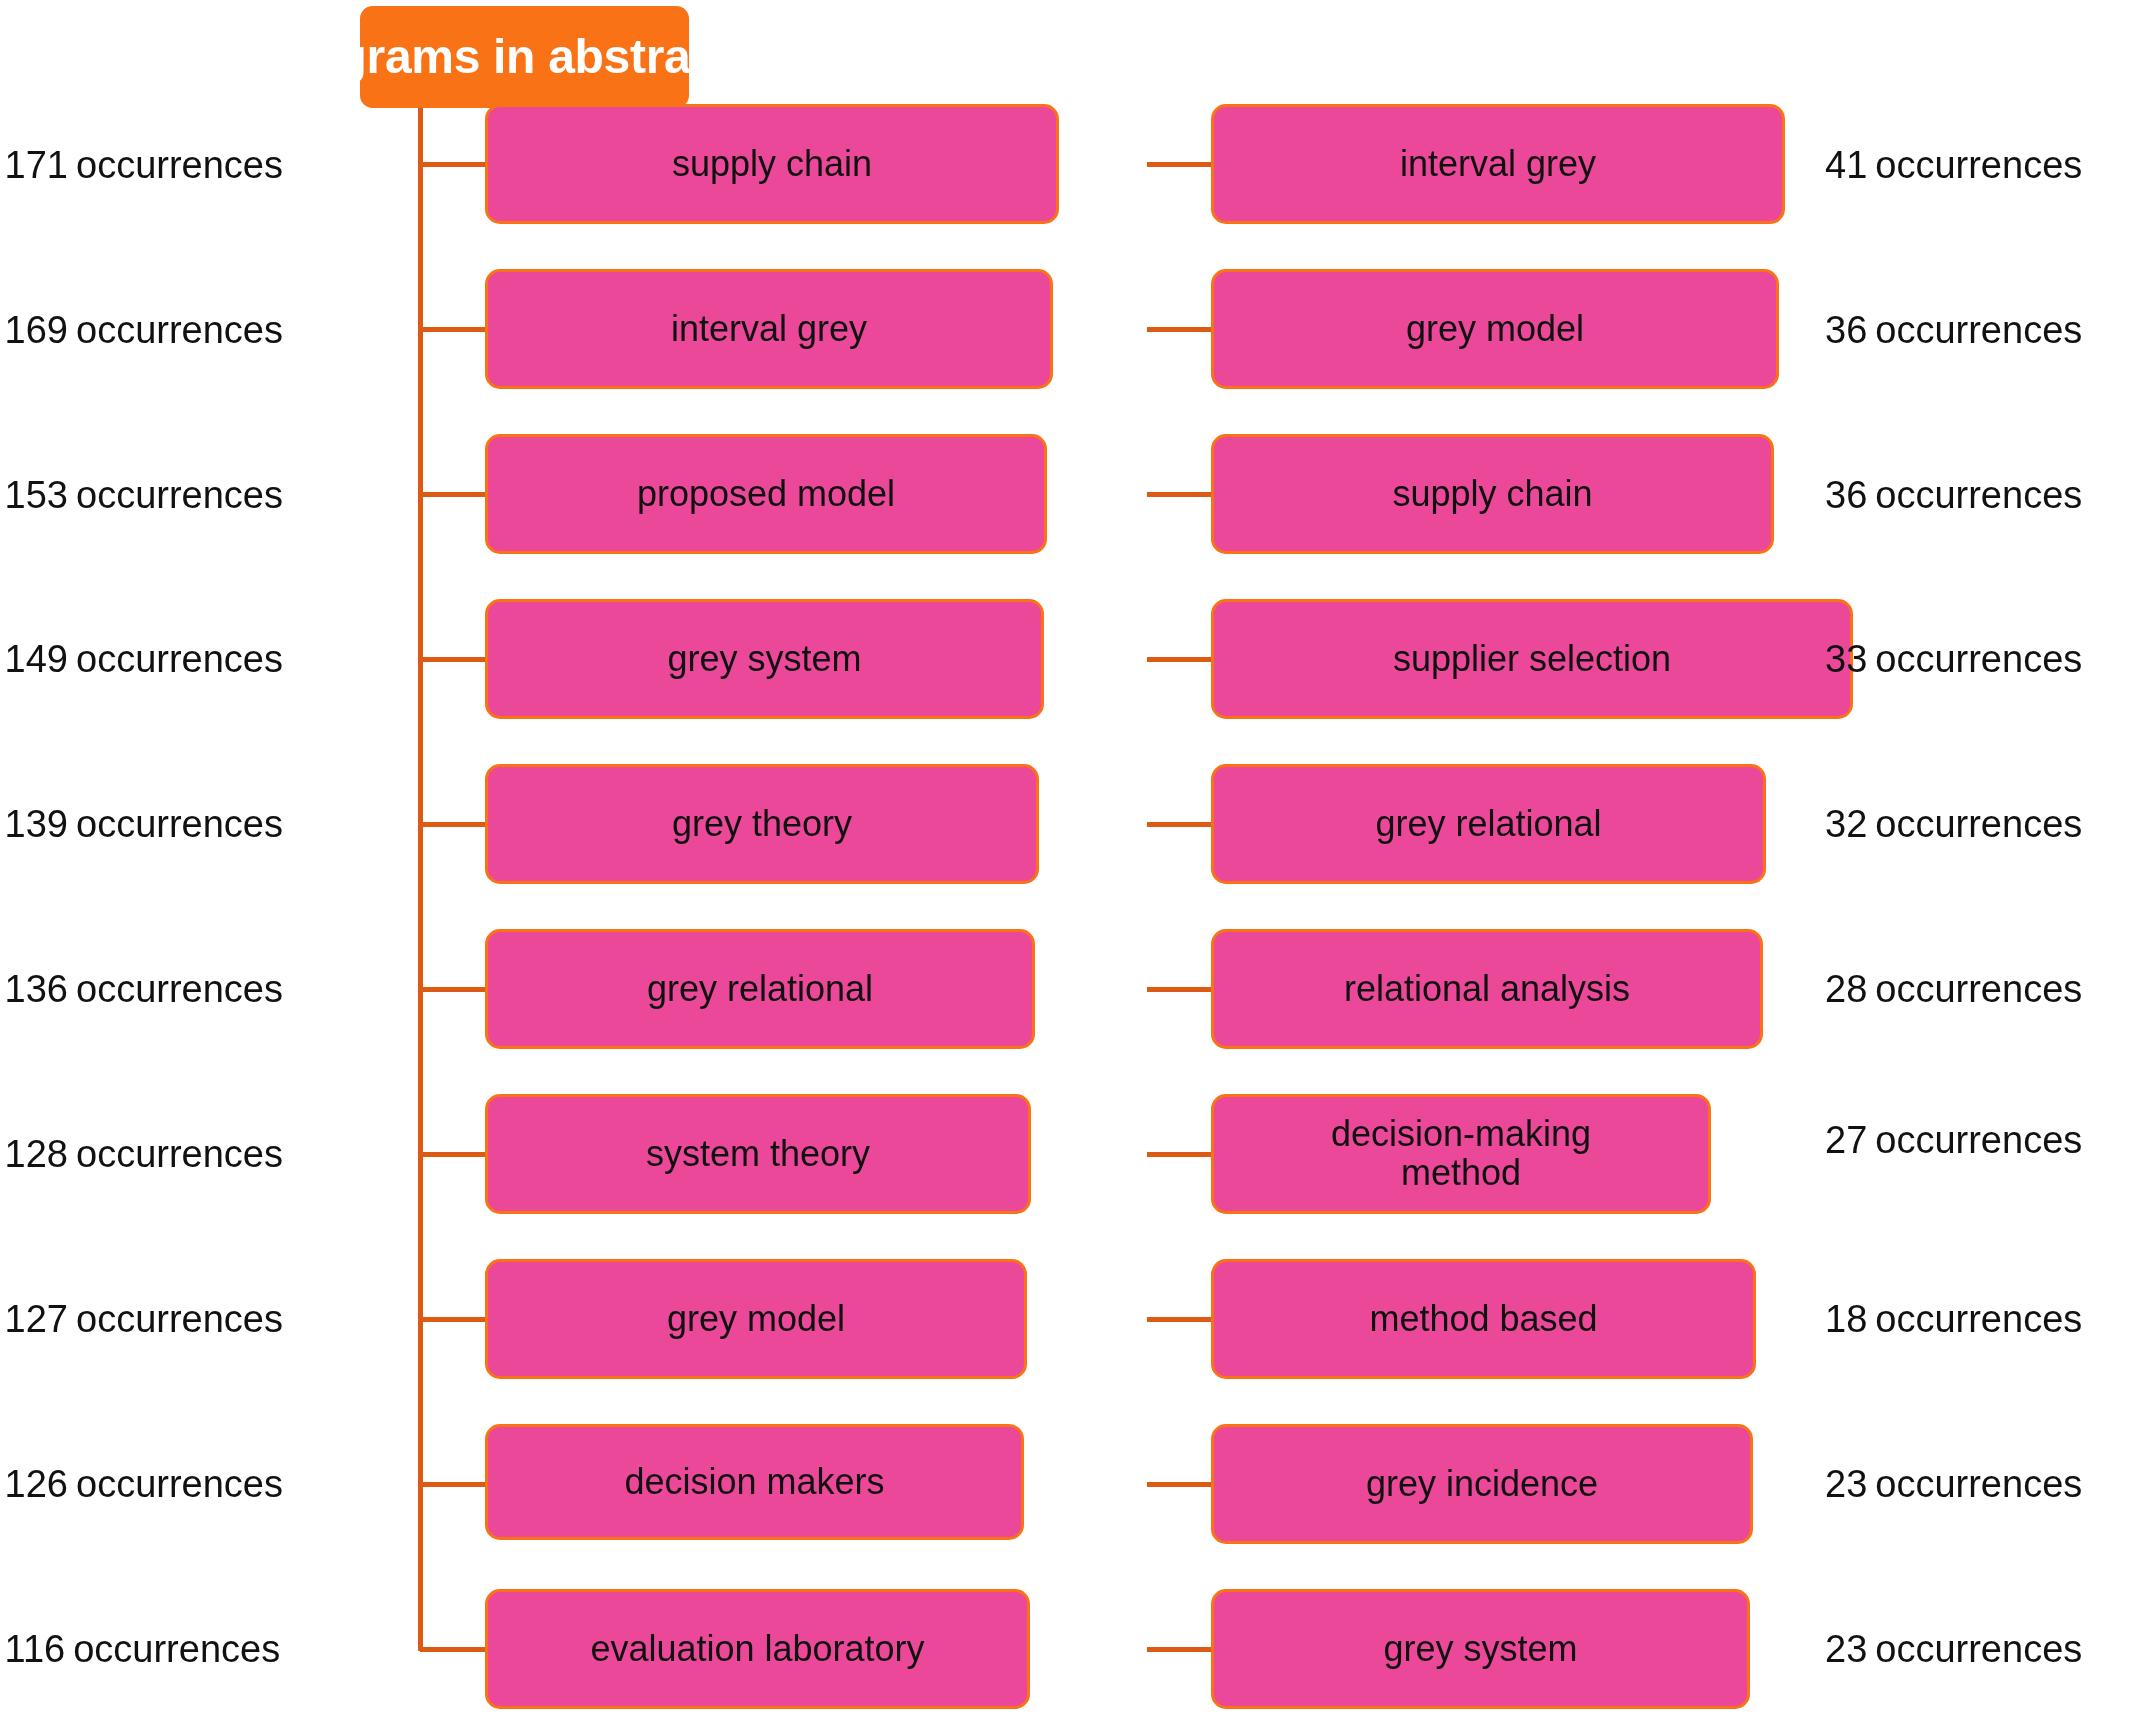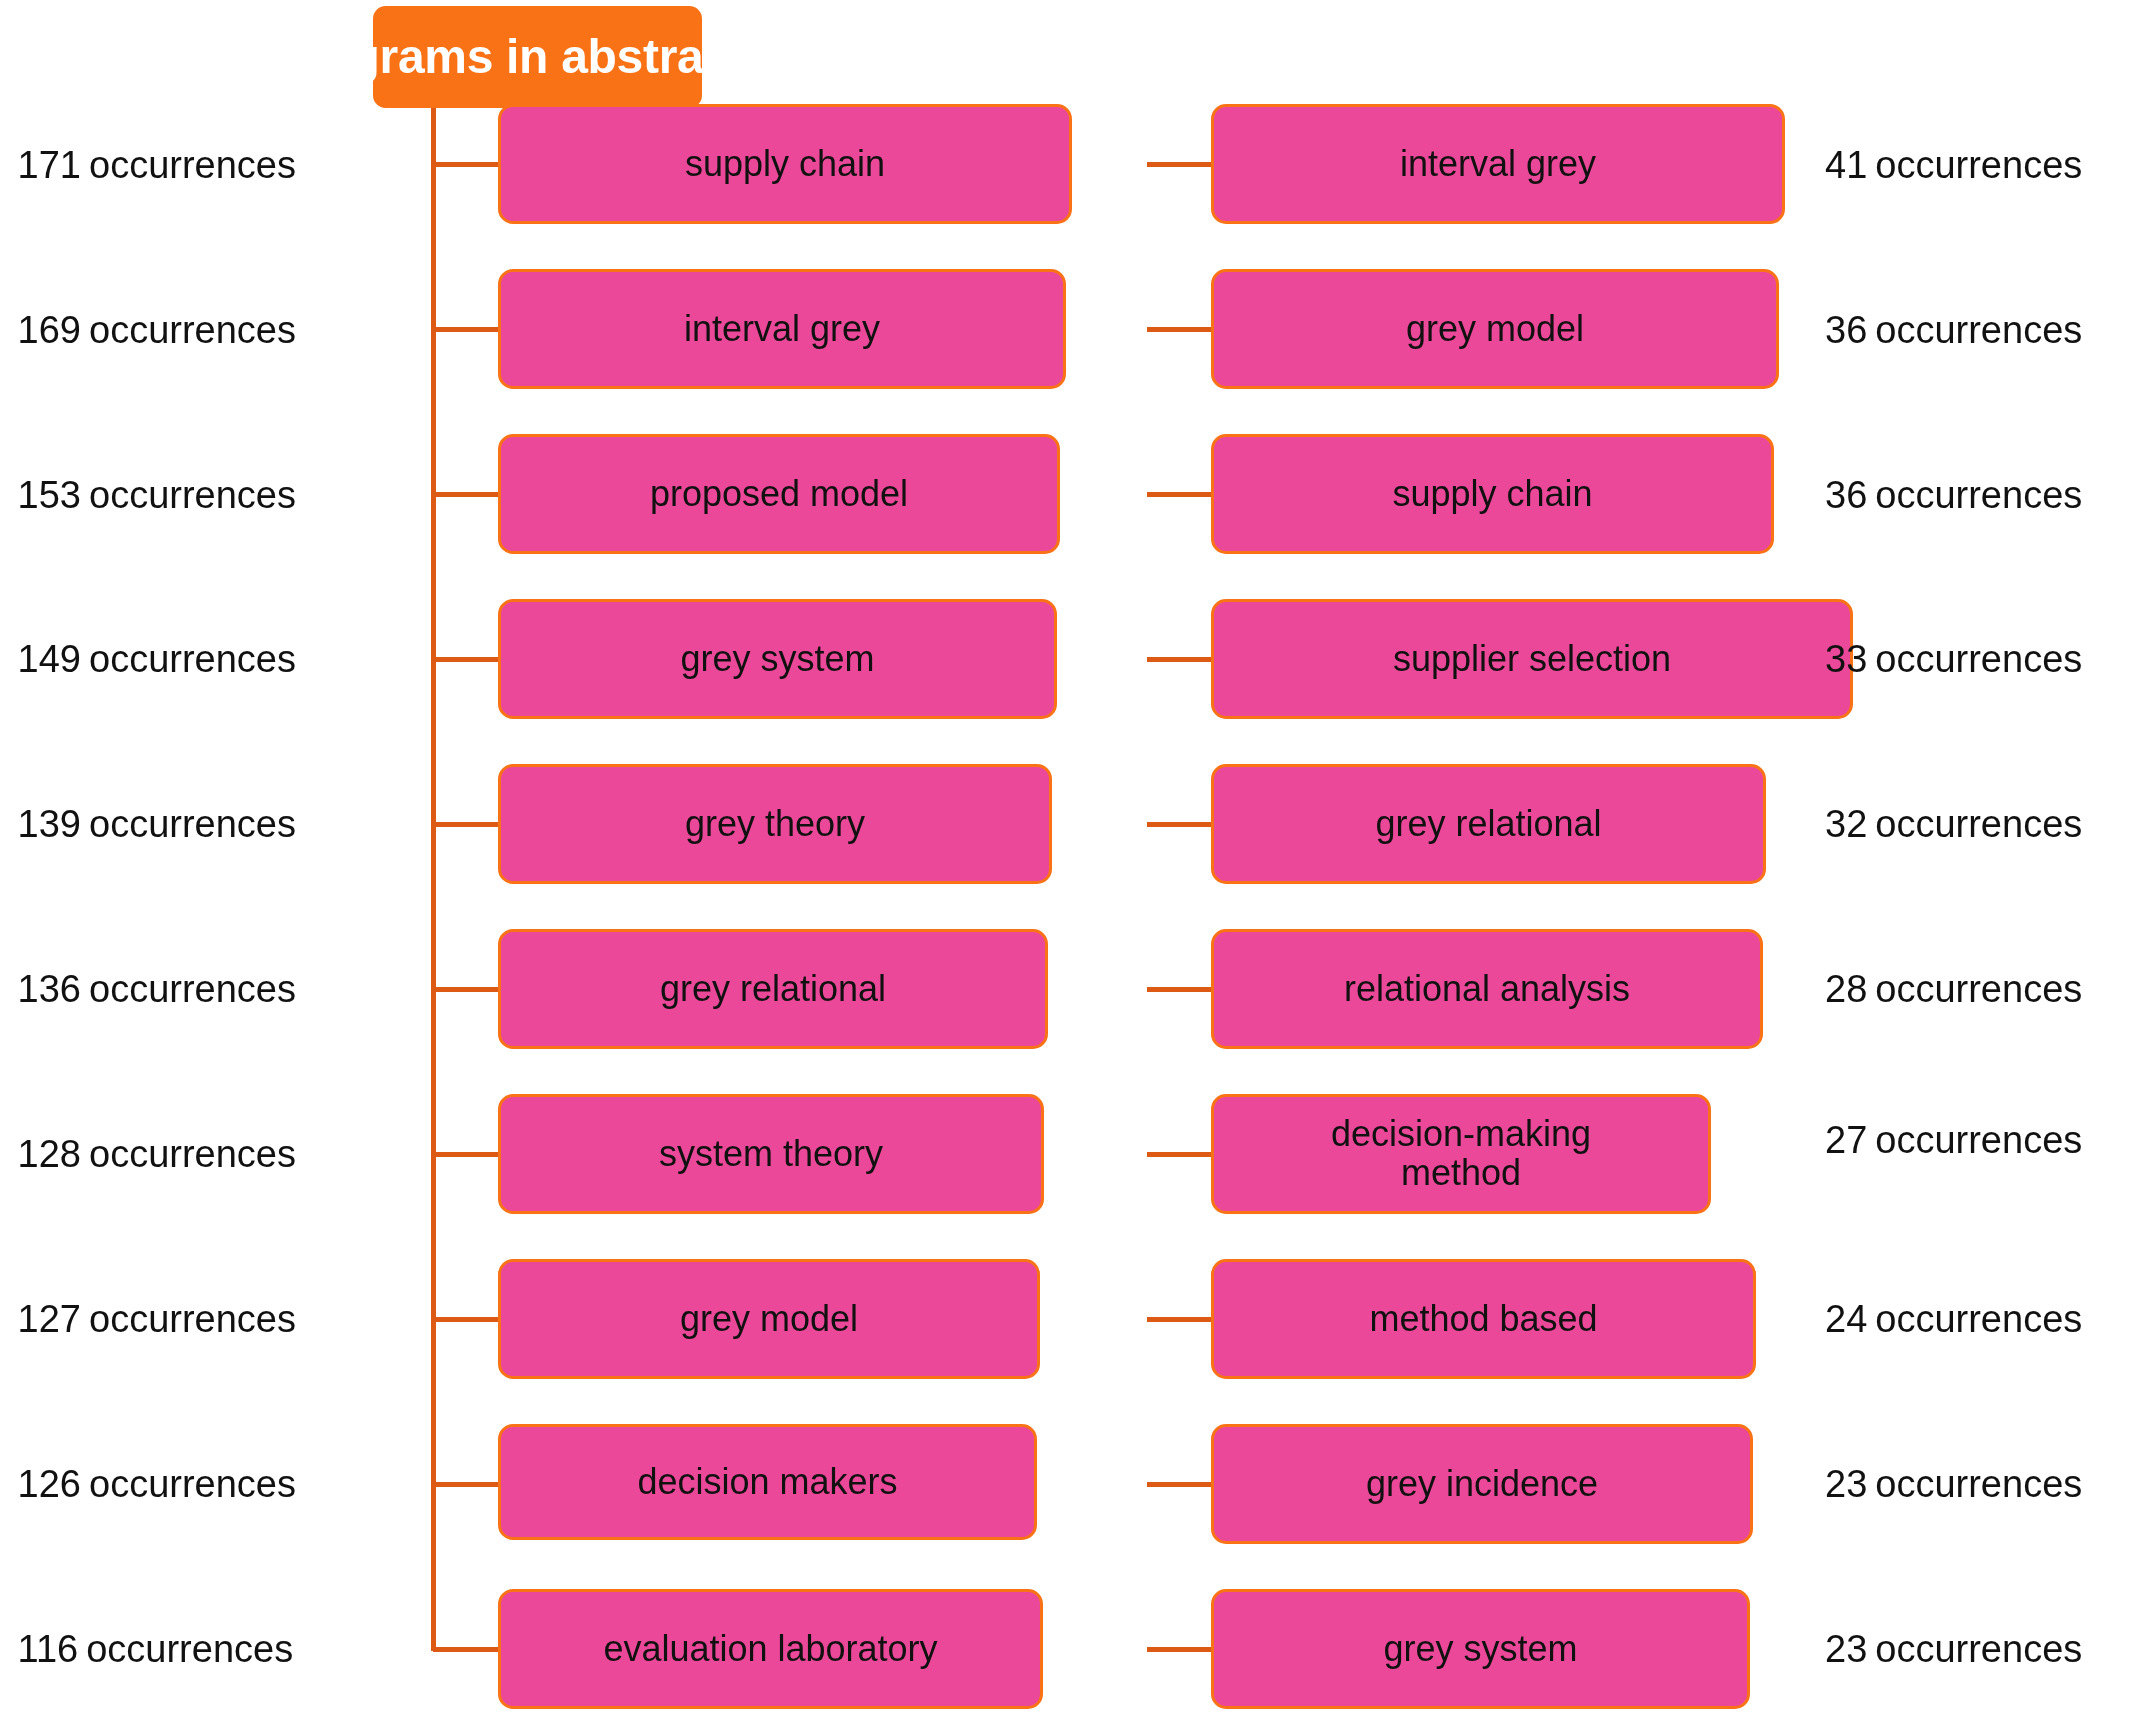--- a/index.html
+++ b/index.html
@@ -12,21 +12,21 @@
   }
   #canvas {
     position: relative;
     width: 2151px;
     height: 1726px;
     background: #ffffff;
   }
 
   
   .column { position: absolute; top: 0; height: 1726px; }
-  #col-abstracts { left: 13px;    width: 1076px; }
+  #col-abstracts { left: 0px;    width: 1076px; }
   #col-titles    { left: 1076px; width: 1075px; }
 
   
   .header-box {
     position: absolute;
     background: #F97316;
     border-radius: 12.6px;
     color: #ffffff;
     font-size: 48px;
     font-weight: 700;
@@ -237,21 +237,21 @@
         </div>
         <div class="occ-label right" style="top: 1117px; left: 749px; justify-content: flex-start;">
           <span class="occ-num">27</span>
           <span>occurrences</span>
         </div>
         <div class="branch" style="left: 71px; top: 1317px; width: 64px;"></div>
         <div class="node-box" style="left: 135px; top: 1259px; width: 545px; height: 120px;">
           <span style="white-space: pre-line;">method based</span>
         </div>
         <div class="occ-label right" style="top: 1296px; left: 749px; justify-content: flex-start;">
-          <span class="occ-num">24</span>
+          <span class="occ-num">18</span>
           <span>occurrences</span>
         </div>
         <div class="branch" style="left: 71px; top: 1482px; width: 64px;"></div>
         <div class="node-box" style="left: 135px; top: 1424px; width: 542px; height: 120px;">
           <span style="white-space: pre-line;">grey incidence</span>
         </div>
         <div class="occ-label right" style="top: 1461px; left: 749px; justify-content: flex-start;">
           <span class="occ-num">23</span>
           <span>occurrences</span>
         </div>

